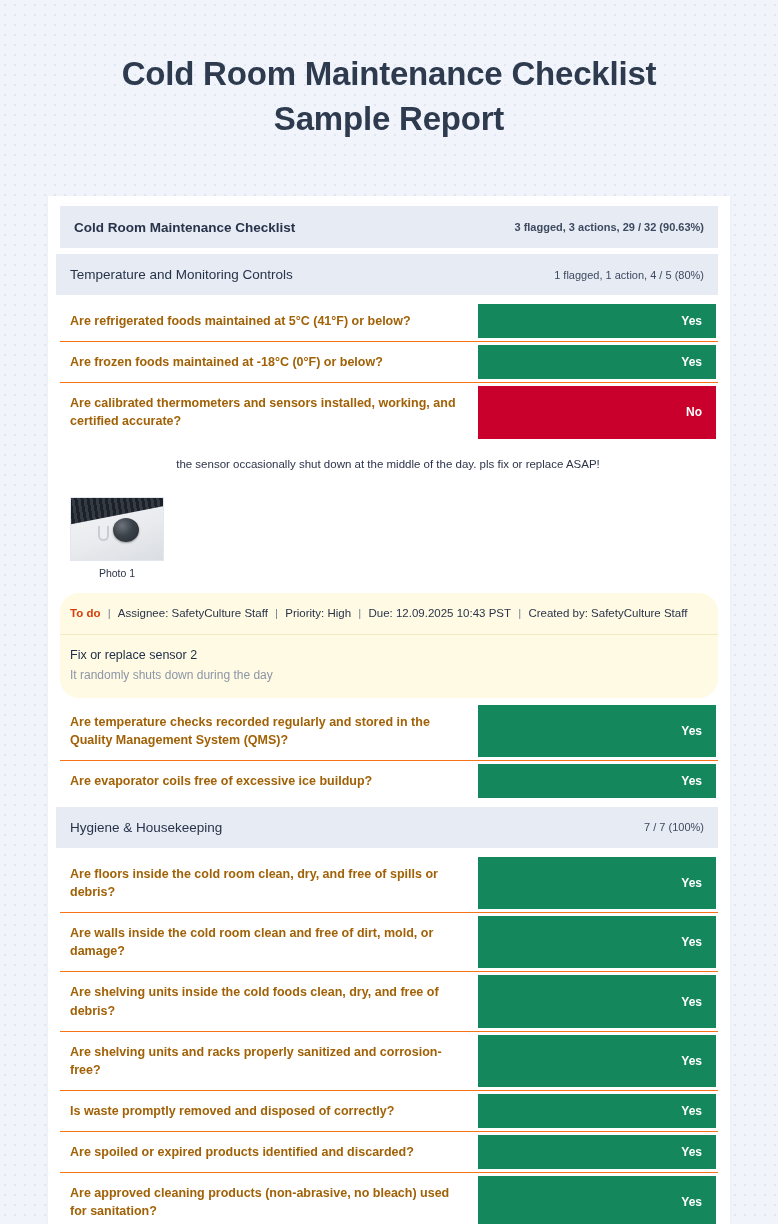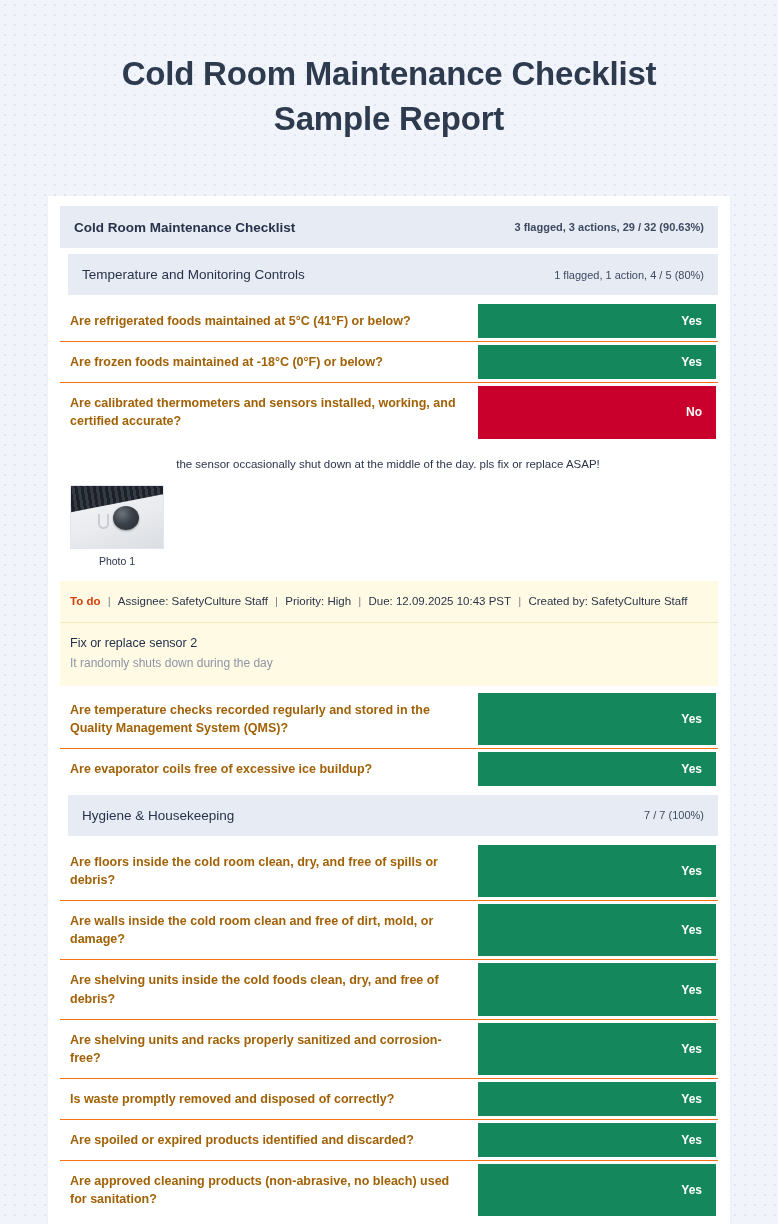--- a/index.html
+++ b/index.html
@@ -66,21 +66,21 @@
     white-space: nowrap;
     padding-left: 12px;
   }
 
   
   .section-row {
     display: flex;
     align-items: center;
     justify-content: space-between;
     background: #e7ebf3;
-    margin: 6px 12px 0 20px;
+    margin: 6px 12px 0 8px;
     padding: 13px 14px;
   }
   .section-row .sec-name { font-size: 13.5px; color: #27334a; }
   .section-row .sec-stats { font-size: 11px; color: #3d4a60; white-space: nowrap; text-align: right; }
 
   
   .q-row {
     display: flex;
     align-items: stretch;
     margin: 0 12px;
@@ -121,21 +121,21 @@
     padding: 14px 12px 4px 10px;
     text-align: center;
   }
   .note-text {
     font-size: 11.5px;
     color: #2b3purple;
     color: #2b3449;
     line-height: 1.5;
   }
   .photo-wrap {
-    margin-top: 12px;
+    margin-top: 24px;
     width: 94px;
   }
   .photo-thumb {
     width: 92px;
     height: 62px;
     border: 1px solid #e2e6ee;
     position: relative;
     overflow: hidden;
     background: linear-gradient(160deg, #f4f5f7 0%, #e9ebee 55%, #dadde2 100%);
   }
@@ -172,20 +172,21 @@
   .photo-caption {
     margin-top: 6px;
     font-size: 10.5px;
     color: #2b3449;
   }
 
   
   .action-block {
     margin: 10px 12px 0 12px;
     background: #fefae4;
+    border-radius: 19px;
   }
   .action-meta {
     padding: 12px 14px 11px 10px;
     font-size: 11.5px;
     line-height: 1.55;
     color: #2b3449;
     border-bottom: 1px solid #f3ebbf;
   }
   .action-meta .todo {
     color: #d93d0b;

